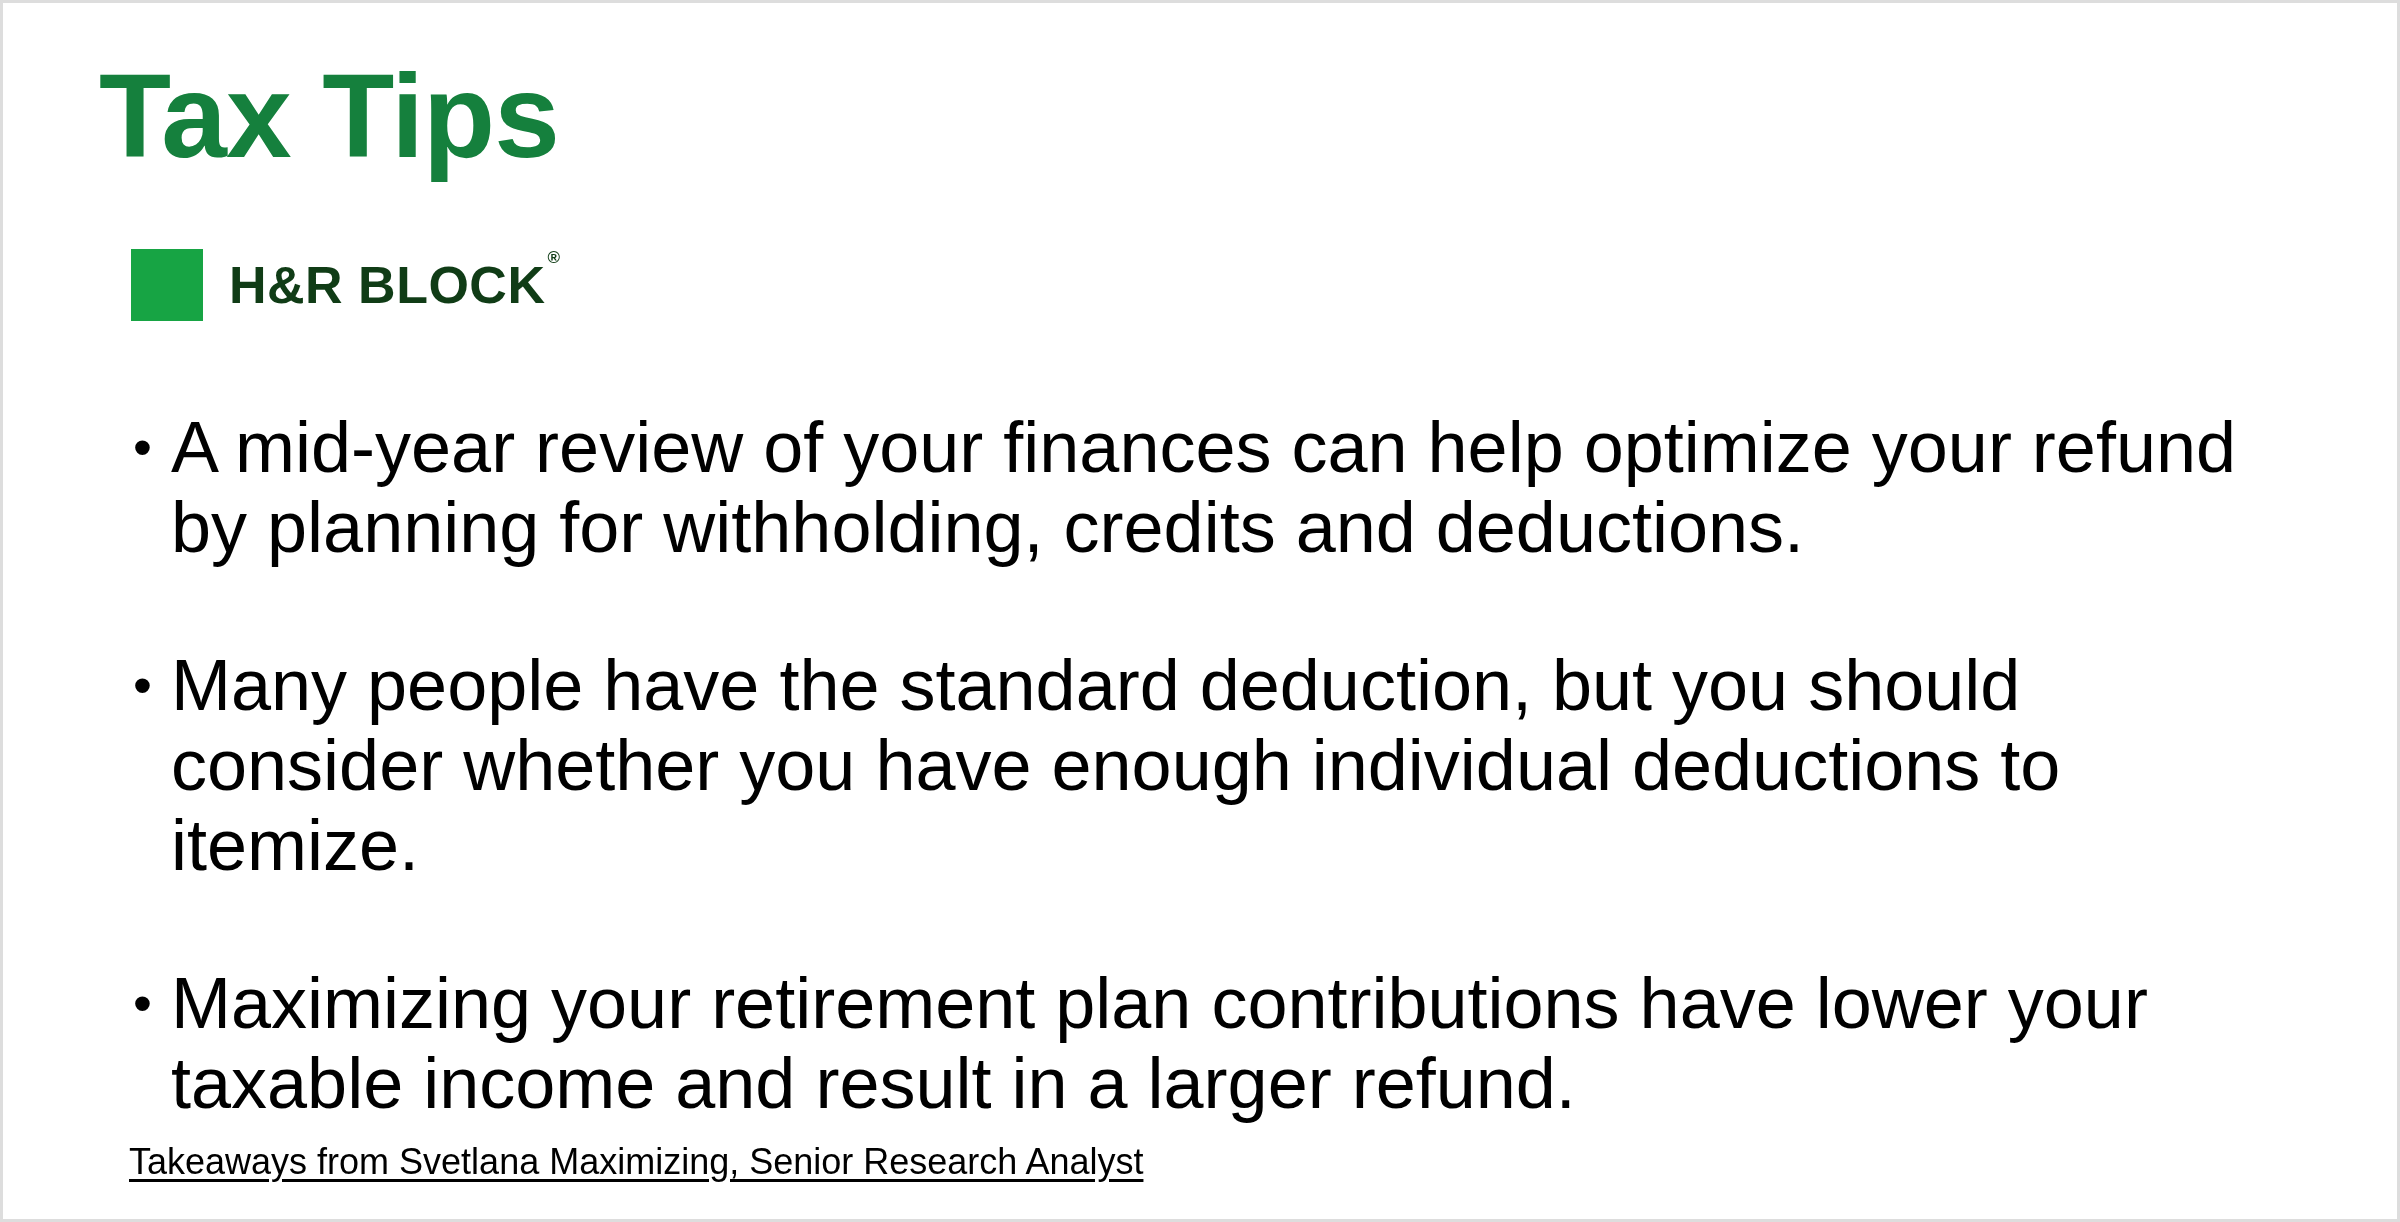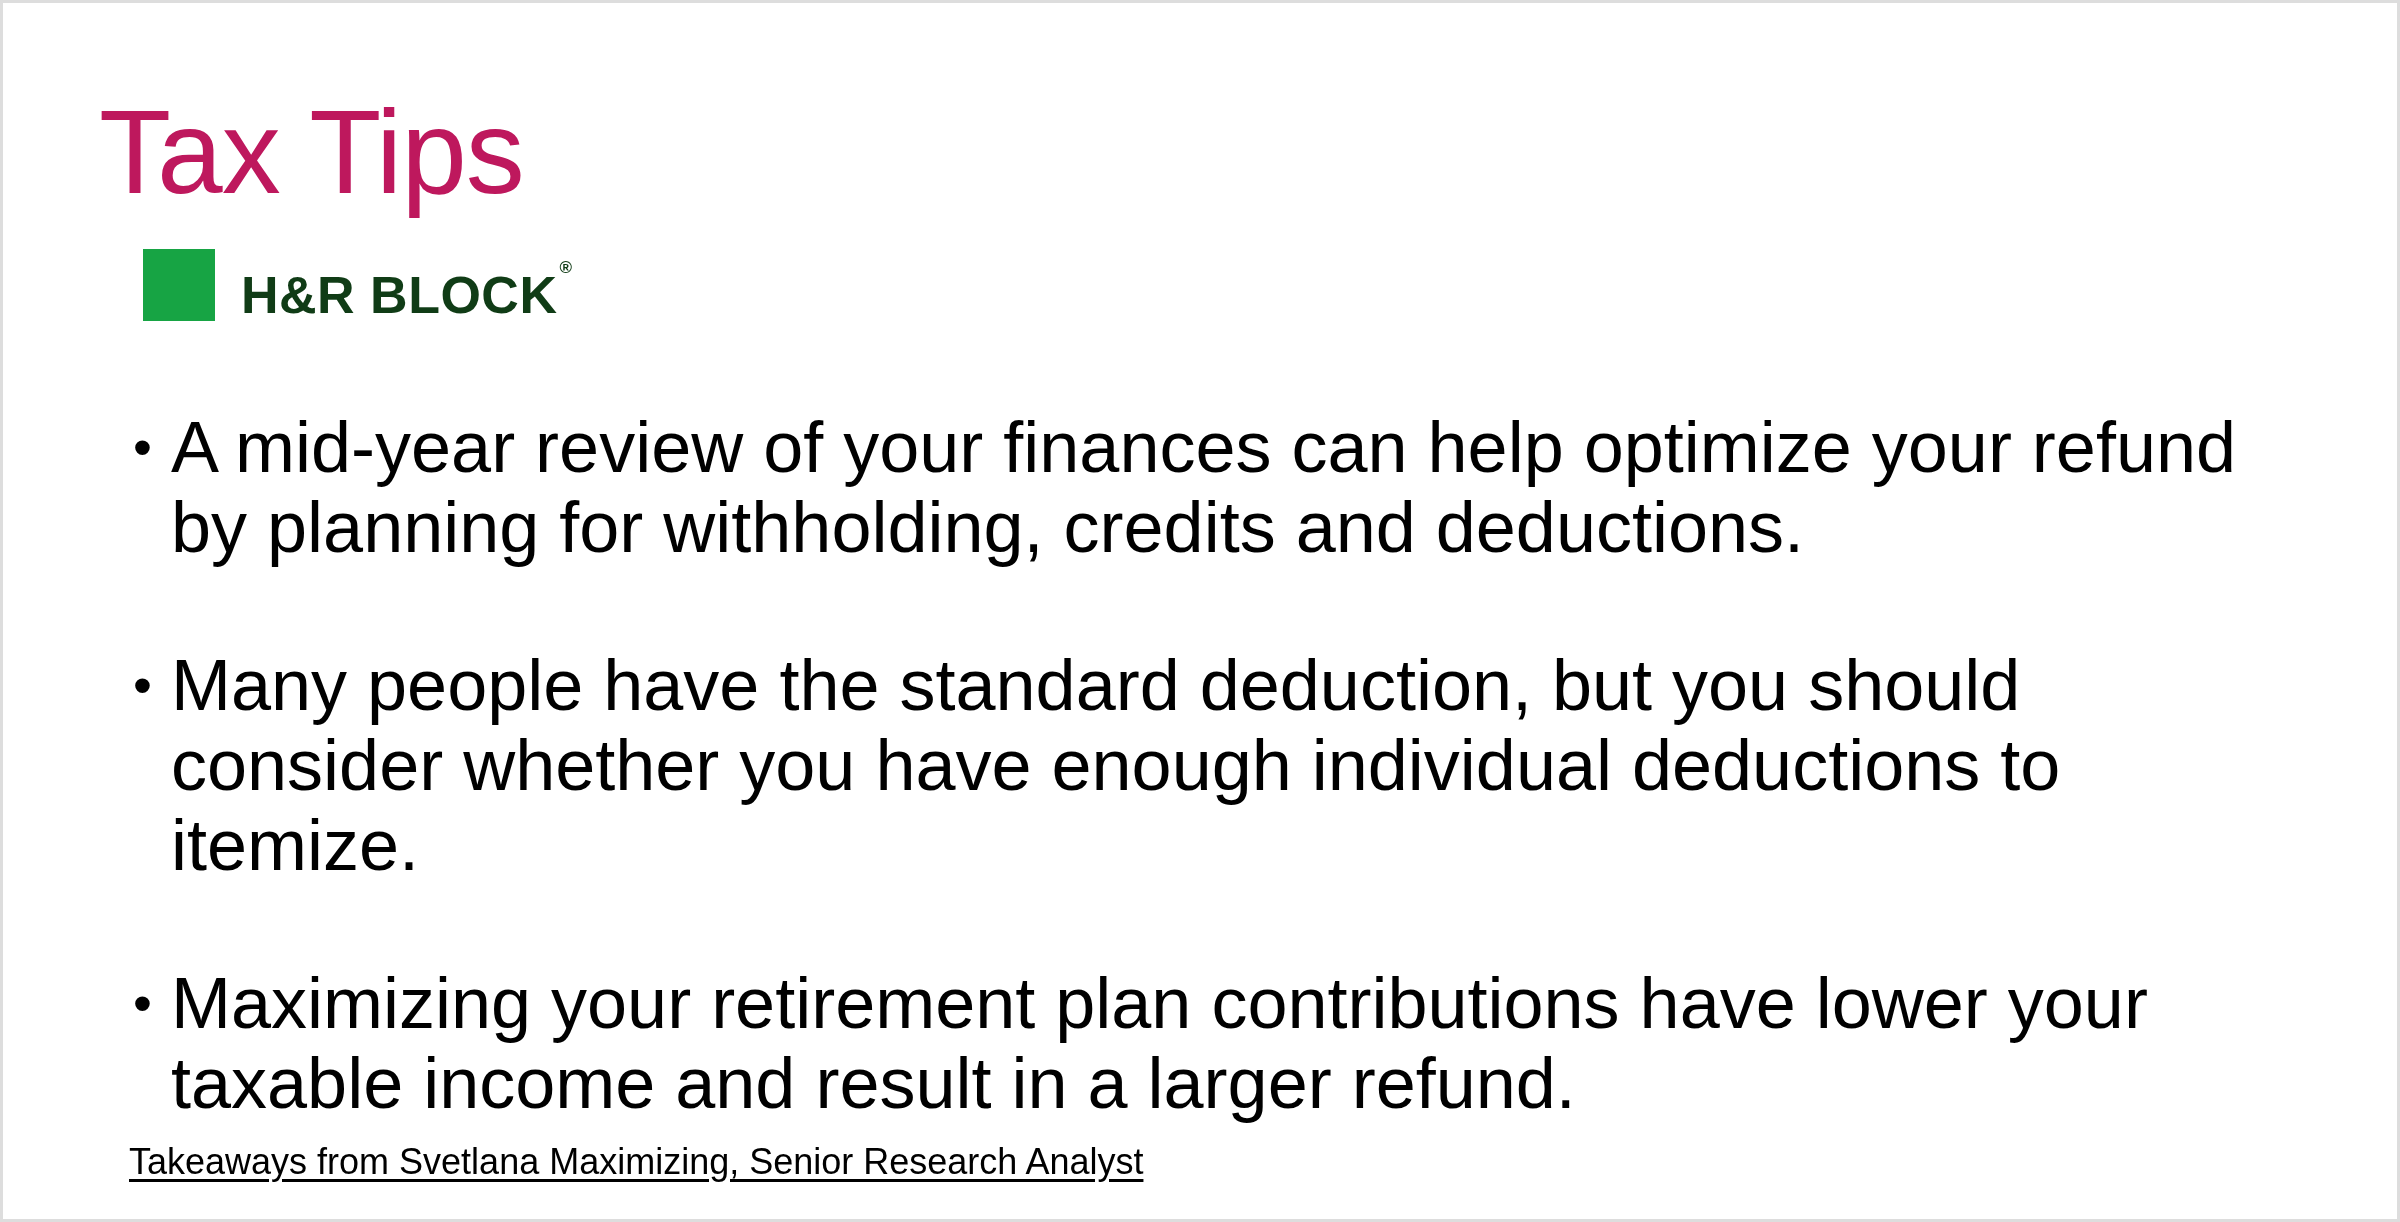--- a/index.html
+++ b/index.html
@@ -20,26 +20,25 @@
     border: 3px solid #dddddd;
     overflow: hidden;
   }
 
   
   .title {
     position: absolute;
     left: 96px;
     top: 52px;
     font-size: 118px;
-    font-weight: 400;
+    font-weight: 700;
     letter-spacing: -1px;
-    color: #be185d;
+    color: #15803d;
     line-height: 1.05;
     white-space: nowrap;
-    margin-top: 36px;
   }
 
   
   .subtitle-row {
     position: absolute;
     left: 100px;
     top: 238px;
     display: flex;
     align-items: center;
     height: 88px;
@@ -47,22 +46,22 @@
   .subtitle-text {
     font-size: 63px;
     font-weight: 400;
     color: #000000;
     line-height: 1;
     white-space: nowrap;
   }
 
   .hrb-logo {
     display: flex;
-    align-items: flex-end;
-    margin-left: 40px;
+    align-items: center;
+    margin-left: 28px;
   }
   .hrb-square {
     width: 72px;
     height: 72px;
     background: #17a444;
     flex: none;
   }
   .hrb-wordmark {
     margin-left: 26px;
     font-size: 52px;

